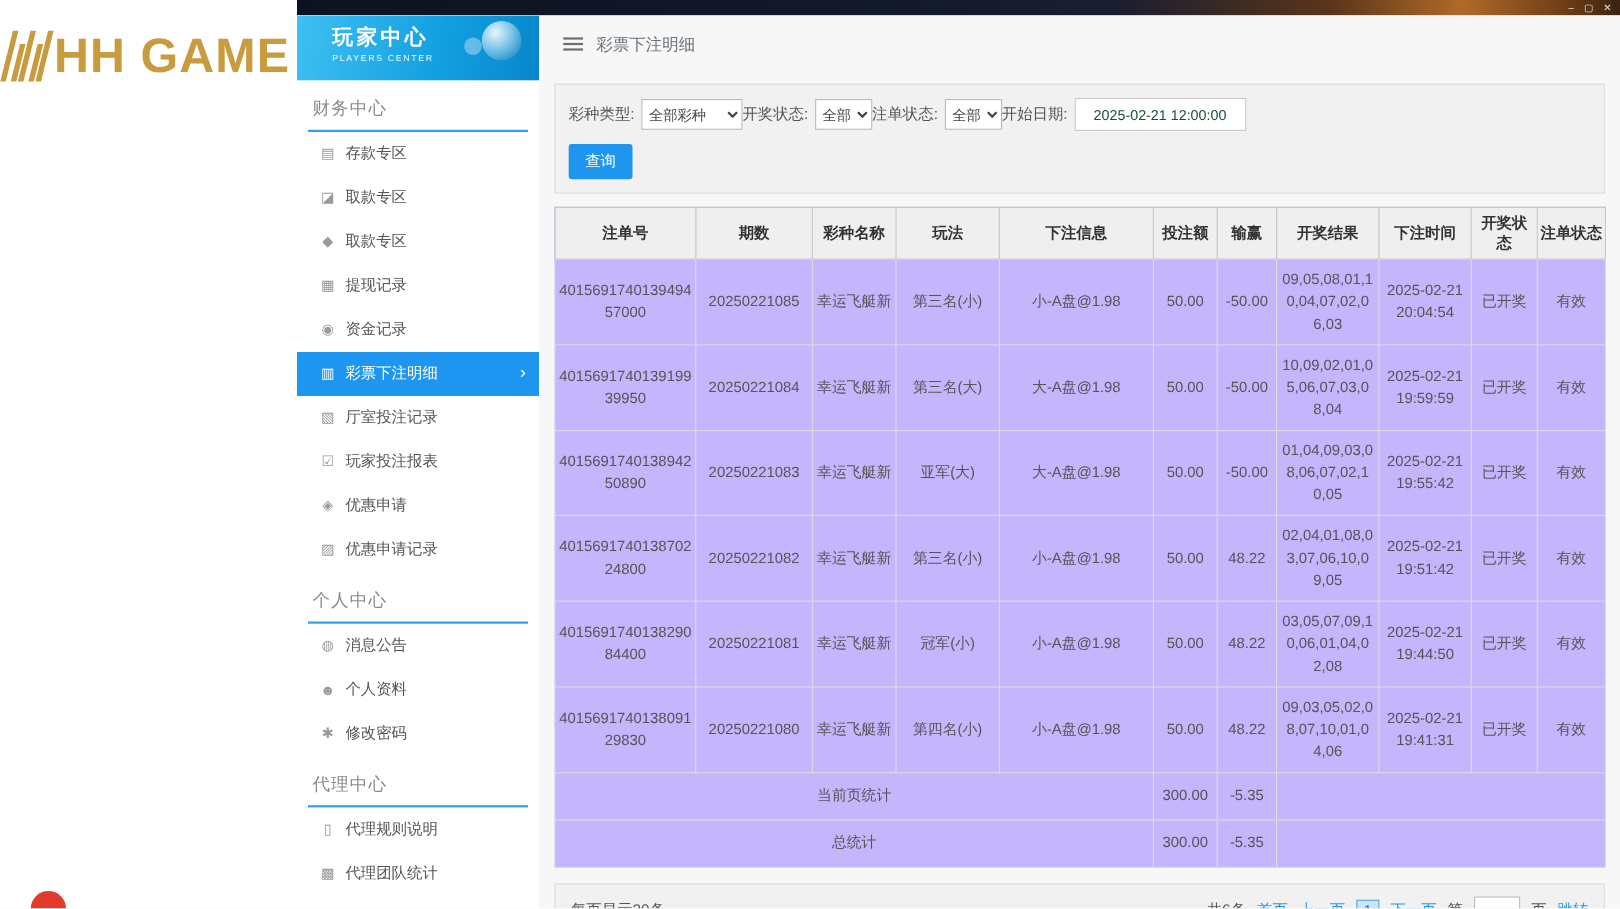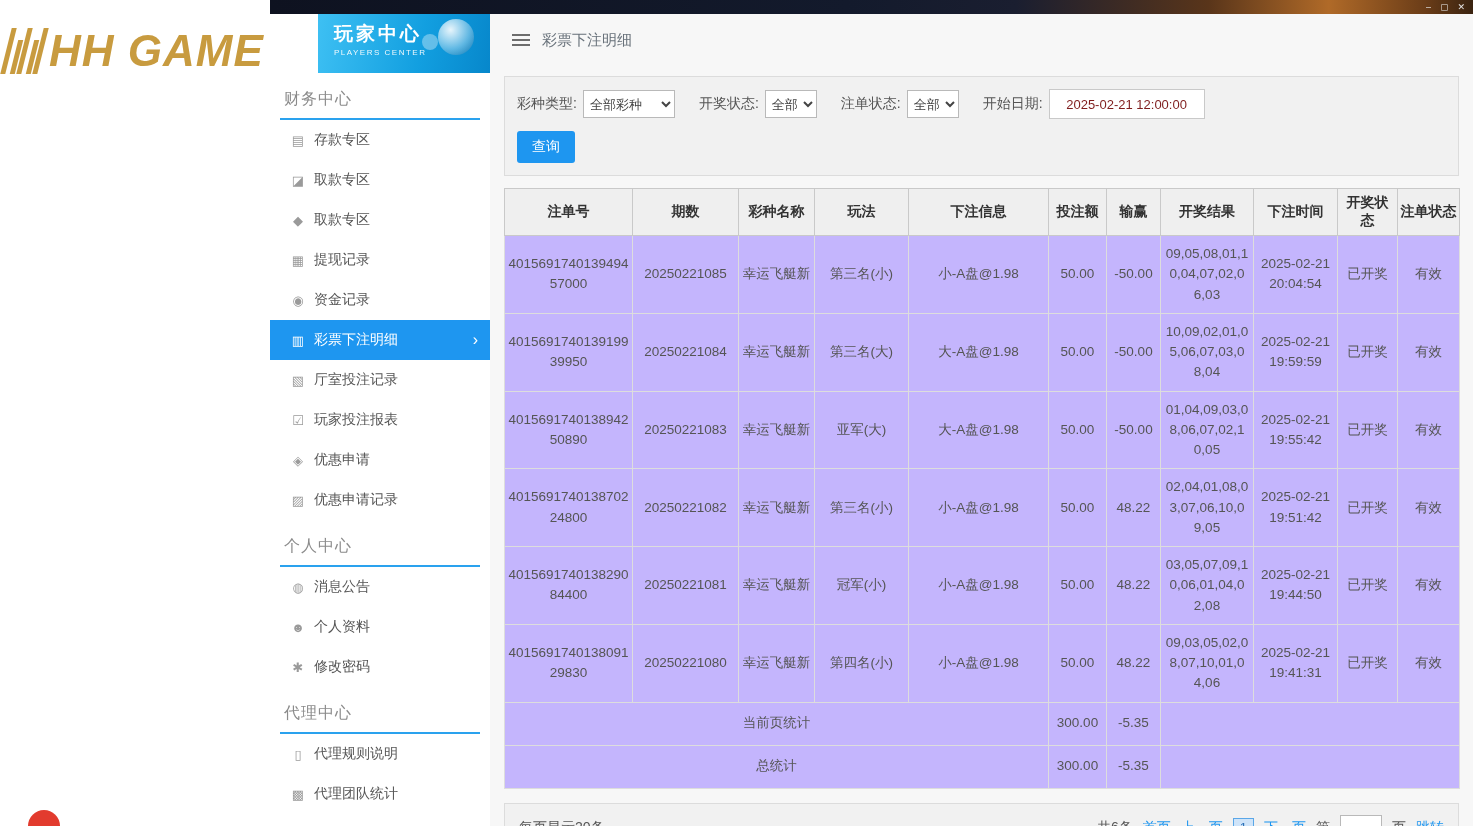--- a/index.html
+++ b/index.html
@@ -7,32 +7,32 @@
     width:1473px;height:826px;overflow:hidden;position:relative;
     font-family:"Liberation Sans","DejaVu Sans",sans-serif;background:#ffffff;
   }
   
   .brand-panel{position:absolute;left:0;top:0;width:270px;height:826px;background:#fff;overflow:hidden;}
   .logo{position:absolute;left:6px;top:26px;display:flex;align-items:center;}
   .logo-bars{display:flex;align-items:flex-end;gap:3px;margin-right:6px;}
   .logo-bars i{display:block;width:5px;background:#c89b3f;transform:skewX(-14deg);}
   .logo-bars i:nth-child(odd){height:46px;}
   .logo-bars i:nth-child(even){height:34px;}
-  .logo-text{font-size:44px;font-weight:bold;font-style:italic;color:#c89b3f;letter-spacing:1px;white-space:nowrap;text-align:center;}
+  .logo-text{font-size:44px;font-weight:bold;color:#c89b3f;letter-spacing:1px;white-space:nowrap;text-align:center;}
   .red-fragment{position:absolute;left:28px;bottom:-16px;width:32px;height:32px;border-radius:50%;background:#e23b2e;}
   
   .app-window{position:absolute;left:270px;top:0;width:1203px;height:826px;display:flex;flex-direction:column;}
   .titlebar{height:14px;flex:0 0 14px;display:flex;justify-content:flex-end;align-items:center;gap:9px;padding-right:8px;
     background:linear-gradient(90deg,#0e1220 0%,#131a2c 48%,#1a1e30 62%,#59351a 78%,#b06a28 88%,#6b3d18 96%,#3a2310 100%);}
   .win-btn{color:#e6e6e6;font-size:9px;line-height:1;cursor:default;}
   .app-body{flex:1;display:flex;height:812px;}
   
   .sidebar{width:220px;flex:0 0 220px;background:#fff;overflow:hidden;}
-  .sidebar-header{height:52px;position:relative;overflow:hidden;color:#fff;padding:7px 0 0 16px;
-    background:linear-gradient(100deg,#3ec0f3 0%,#129fe0 60%,#0787cb 100%);margin-left:48px;}
+  .sidebar-header{height:52px;position:relative;overflow:hidden;color:#fff;padding:7px 0 0 32px;
+    background:linear-gradient(100deg,#3ec0f3 0%,#129fe0 60%,#0787cb 100%);}
   .sidebar-header .sh-title{font-size:19px;font-weight:bold;letter-spacing:3px;}
   .sidebar-header .sh-sub{font-size:8px;letter-spacing:1.5px;opacity:.92;margin-top:1px;}
   .ball{position:absolute;right:16px;top:5px;width:36px;height:36px;border-radius:50%;
     background:radial-gradient(circle at 35% 30%,rgba(255,255,255,.9),rgba(255,255,255,.35) 55%,rgba(0,40,80,.25));}
   .ball2{position:absolute;right:52px;top:20px;width:16px;height:16px;border-radius:50%;background:rgba(255,255,255,.35);}
   .section-title{margin:16px 10px 0 10px;padding:0 4px 8px 4px;font-size:16px;color:#8b8b8b;
     border-bottom:2px solid #2aa2ee;letter-spacing:1px;}
   .menu-item{height:40px;display:flex;align-items:center;padding-left:44px;position:relative;color:#555;
     font-size:14px;cursor:pointer;}
   .menu-item .mi-icon{position:absolute;left:20px;width:16px;text-align:center;color:#9a9a9a;font-size:13px;font-style:normal;}
@@ -40,25 +40,25 @@
   .menu-item.active .mi-icon{color:#fff;}
   .menu-item .chev{position:absolute;right:12px;color:#fff;font-size:16px;line-height:1;}
   
   .main{flex:1;background:#f7f7f7;display:flex;flex-direction:column;overflow:hidden;}
   .topbar{height:52px;flex:0 0 52px;display:flex;align-items:center;padding-left:22px;color:#69727b;font-size:15px;}
   .hamburger{width:18px;display:flex;flex-direction:column;gap:3px;margin-right:12px;cursor:pointer;}
   .hamburger i{display:block;height:2px;background:#6d6d6d;}
   .content{padding:10px 14px 0 14px;}
   .filter-panel{background:#f1f1f1;border:1px solid #dcdcdc;padding:12px;}
   .filter-row{display:flex;align-items:center;font-size:14px;color:#555;white-space:nowrap;}
-  .fgroup{display:flex;align-items:center;gap:6px;margin-right:24px;}
+  .fgroup{display:flex;align-items:center;gap:6px;margin-right:0;}
   .filter-panel select{height:28px;border:1px solid #b9b9b9;background:#fff;font-size:13px;color:#444;padding:0 2px;}
   .sel-wide{width:92px;font-family:Liberation Serif, serif;} .sel-narrow{width:52px;}
   .date-input{width:150px;height:26px;border:1px solid #c9c9c9;background:#fff;text-align:center;
-    font-size:13px;color:#7f1d1d;font-family:"Liberation Sans",sans-serif;}
+    font-size:13px;color:#14532d;font-family:"Liberation Sans",sans-serif;}
   .btn-query{margin-top:12px;background:#1e96f0;color:#fff;border:none;border-radius:3px;
     padding:7px 15px;font-size:14px;cursor:pointer;}
   
   .table-wrap{margin-top:12px;}
   .data-table{width:955px;border-collapse:collapse;background:#c4b5fd;table-layout:fixed;font-size:13.5px;color:#555;}
   .data-table th{background:#efefef;border:1px solid #c9c9c9;color:#333;font-weight:bold;height:38px;
     padding:4px 2px;font-size:14px;}
   .data-table td{border:1px solid #ddd;text-align:center;padding:8px 3px;line-height:1.5;vertical-align:middle;}
   .data-table td.wrap{word-break:break-all;}
   .data-table tr.summary td{height:34px;padding:4px;}

